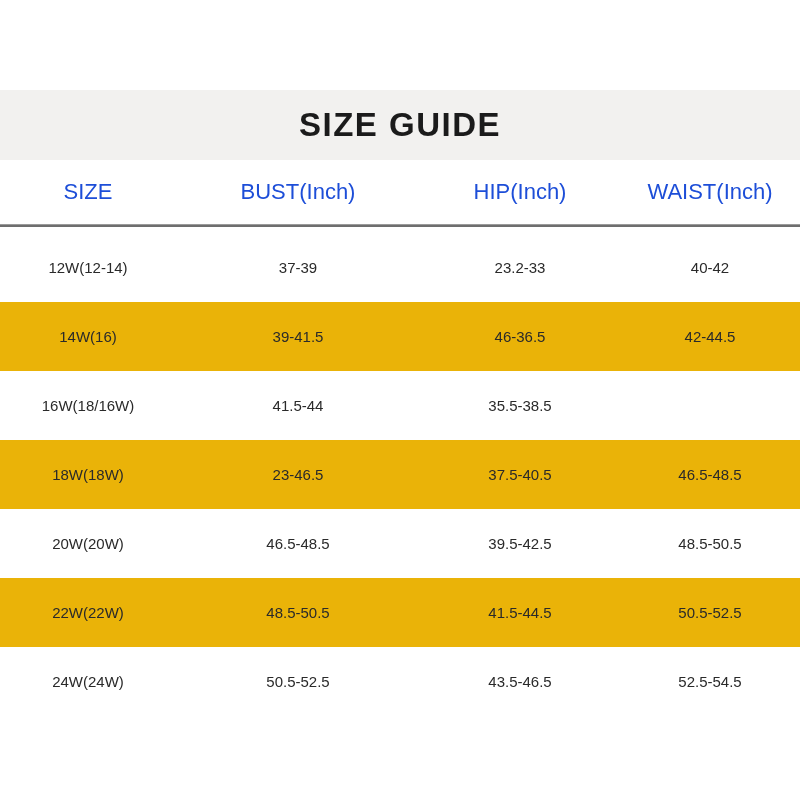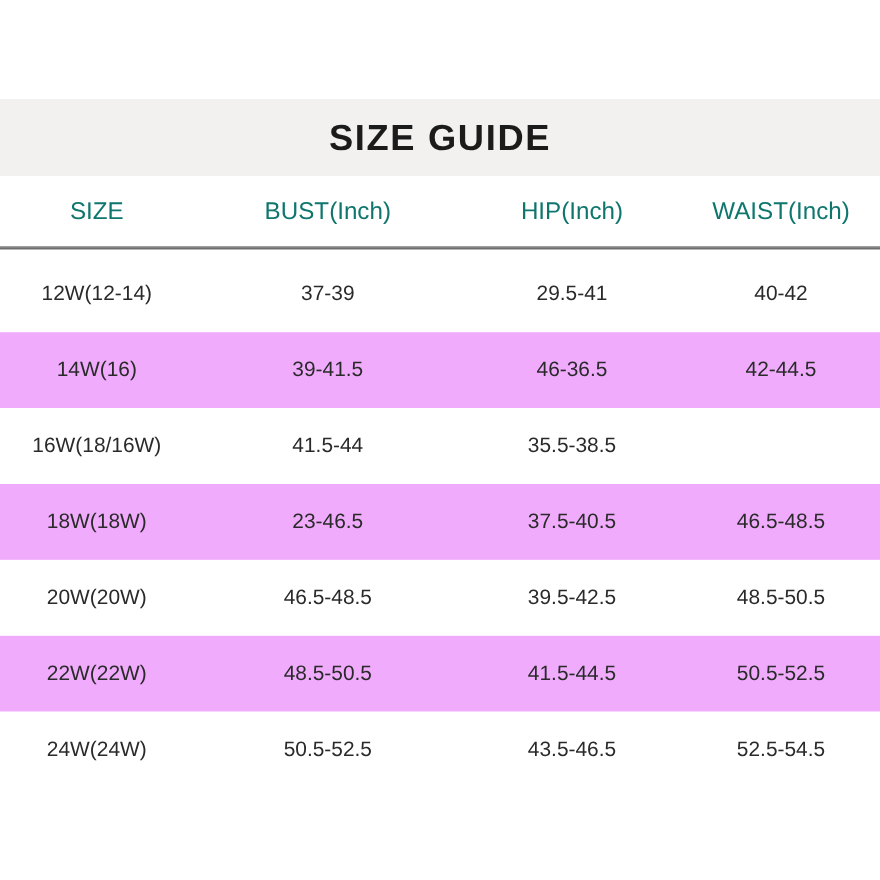--- a/index.html
+++ b/index.html
@@ -44,30 +44,30 @@
     border-top: 1px solid #9a9a9a;
   }
   .table-body { padding-top: 6px; background: #ffffff; }
   .row {
     height: 69px;
     display: grid;
     grid-template-columns: 176px 244px 200px 180px;
     align-items: center;
     background: #ffffff;
   }
-  .row.alt { background: #f0abfc; }
+  .row.alt { background: #eab308; }
   .cell {
     text-align: center;
-    font-size: 19px;
+    font-size: 15px;
     color: #2a2a2a;
     white-space: nowrap;
   }
   .cell.head {
     font-size: 22px;
-    color: #0f766e;
+    color: #1d4ed8;
   }
 </style>
 </head>
 <body>
 
 <div class="page">
   <div class="title-band">
     <h1 class="page-title">SIZE GUIDE</h1>
   </div>
 
@@ -76,21 +76,21 @@
         <div class="cell head">SIZE</div>
         <div class="cell head">BUST(Inch)</div>
         <div class="cell head">HIP(Inch)</div>
         <div class="cell head">WAIST(Inch)</div>
       </div>
     <div class="rule"></div>
     <div class="table-body">
         <div class="row">
           <div class="cell">12W(12-14)</div>
           <div class="cell">37-39</div>
-          <div class="cell">29.5-41</div>
+          <div class="cell">23.2-33</div>
           <div class="cell">40-42</div>
         </div>
         <div class="row alt">
           <div class="cell">14W(16)</div>
           <div class="cell">39-41.5</div>
           <div class="cell">46-36.5</div>
           <div class="cell">42-44.5</div>
         </div>
         <div class="row">
           <div class="cell">16W(18/16W)</div>

